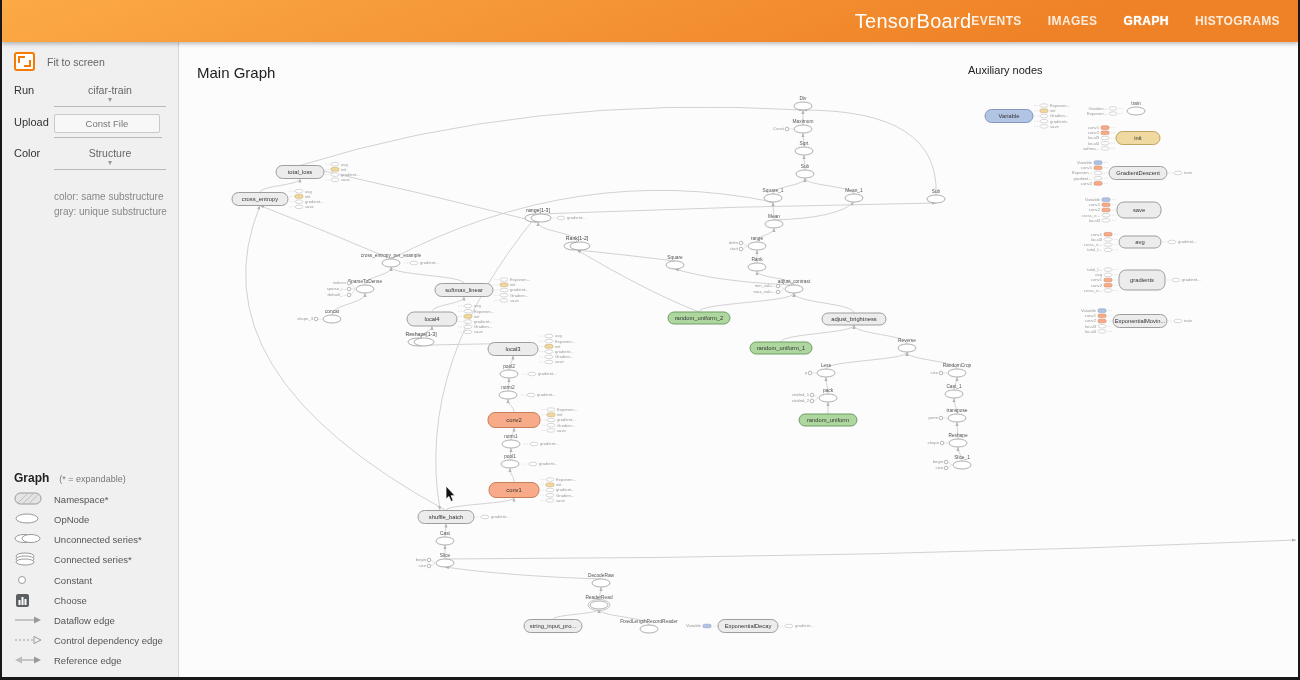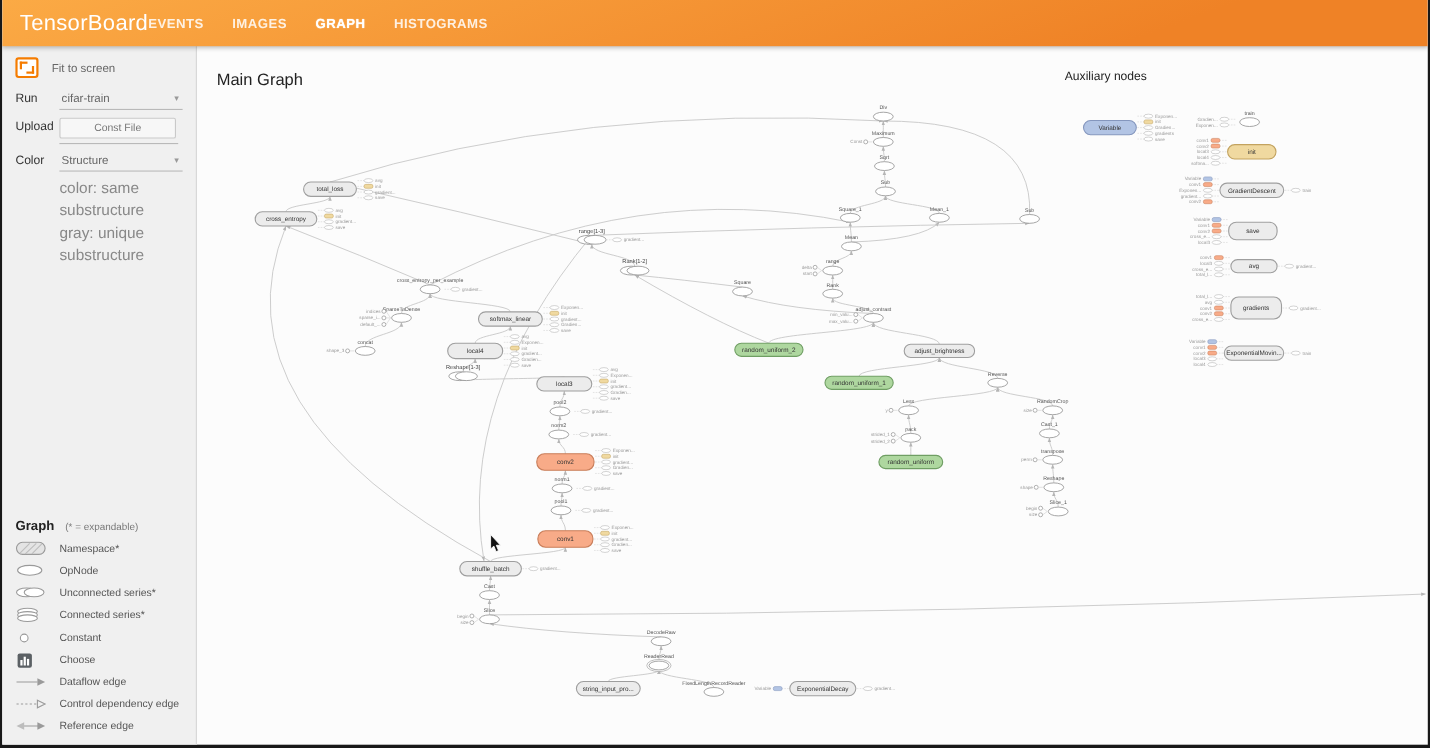--- a/index.html
+++ b/index.html
@@ -3,43 +3,43 @@
 <meta charset="utf-8">
 <style>
   html,body{margin:0;padding:0;background:#333;}
   .app{position:relative;width:1300px;height:680px;overflow:hidden;
        font-family:"Liberation Sans",sans-serif;background:#fcfcfc;
        border-left:2px solid #181818;border-right:2px solid #181818;border-bottom:3px solid #181818;
        box-sizing:border-box;}
   
   .header{position:absolute;left:0;top:0;right:0;height:42px;
           background:linear-gradient(160deg,var(--hdr1,#fbaa45) 0%,var(--hdr2,#f08227) 80%);
-          display:flex;align-items:center;justify-content:flex-start;
+          display:flex;align-items:center;justify-content:flex-end;
           box-shadow:0 2px 4px rgba(0,0,0,.25);z-index:10;}
   .hdr-title{color:#fff;font-size:20px;padding-left:16px;font-weight:400;letter-spacing:.3px;}
   .nav{display:flex;gap:26px;padding-right:18px;}
   .nav-item{color:rgba(255,255,255,.85);font-size:12px;font-weight:700;letter-spacing:.4px;cursor:pointer;}
   .nav-item.active{color:#fff;text-shadow:0 0 1px #fff;}
   
   .sidebar{position:absolute;left:0;top:42px;bottom:0;width:176px;background:#f0f0f0;
            border-right:1px solid #d5d5d5;z-index:5;font-size:11px;color:#444;}
   .fit-row{display:flex;align-items:center;gap:12px;padding:10px 0 4px 12px;}
   .fit-icon{width:17px;height:15px;border:2px solid #f57c00;border-radius:3px;position:relative;background:#fff;}
   .fit-icon:before{content:"";position:absolute;left:2px;top:2px;width:5px;height:5px;border-left:2px solid #f57c00;border-top:2px solid #f57c00;}
   .fit-icon:after{content:"";position:absolute;right:2px;bottom:2px;width:5px;height:5px;border-right:2px solid #f57c00;border-bottom:2px solid #f57c00;}
   .fit-label{color:#666;font-size:10.5px;}
   .ctl-row{display:flex;align-items:flex-start;padding:7px 0 0 12px;}
   .ctl-label{width:40px;font-size:11px;color:#333;padding-top:2px;}
   .select{width:108px;border-bottom:1px solid #b9b9b9;color:#666;font-size:10.5px;
-          display:flex;justify-content:space-between;align-items:center;padding:2px 2px 3px 2px;cursor:pointer;}
+          display:flex;justify-content:space-between;align-items:center;padding:2px 2px 3px 2px;cursor:pointer;flex-direction:column;}
   .caret{font-size:7px;color:#999;}
   .choose-btn{width:104px;border:1px solid #c9c9c9;border-radius:2px;background:#f7f7f7;
           color:#777;font-size:9.5px;text-align:center;padding:3px 0;margin-bottom:2px;cursor:pointer;}
   .upload-wrap{width:108px;border-bottom:1px solid #b9b9b9;padding-bottom:2px;}
-  .cap{padding-left:52px;color:#888;font-size:14px;line-height:1.45;margin-top:4px;}
+  .cap{padding-left:52px;color:#888;font-size:10px;line-height:1.45;margin-top:20px;}
   
   .legend{position:absolute;left:0;bottom:6px;width:100%;}
   .legend-title-row{display:flex;align-items:baseline;gap:10px;padding:0 0 4px 12px;}
   .legend-title{font-size:12px;color:#222;font-weight:700;}
   .legend-sub{font-size:9px;color:#777;}
   .lg-row{display:flex;align-items:center;gap:10px;padding:2.6px 0 2.6px 12px;text-align:right;}
   .lg-icon{width:30px;display:flex;justify-content:flex-start;}
   .lg-label{font-size:9.5px;color:#555;}
   
   .main-title{position:absolute;left:195px;top:64px;font-size:15px;color:#222;z-index:4;}

